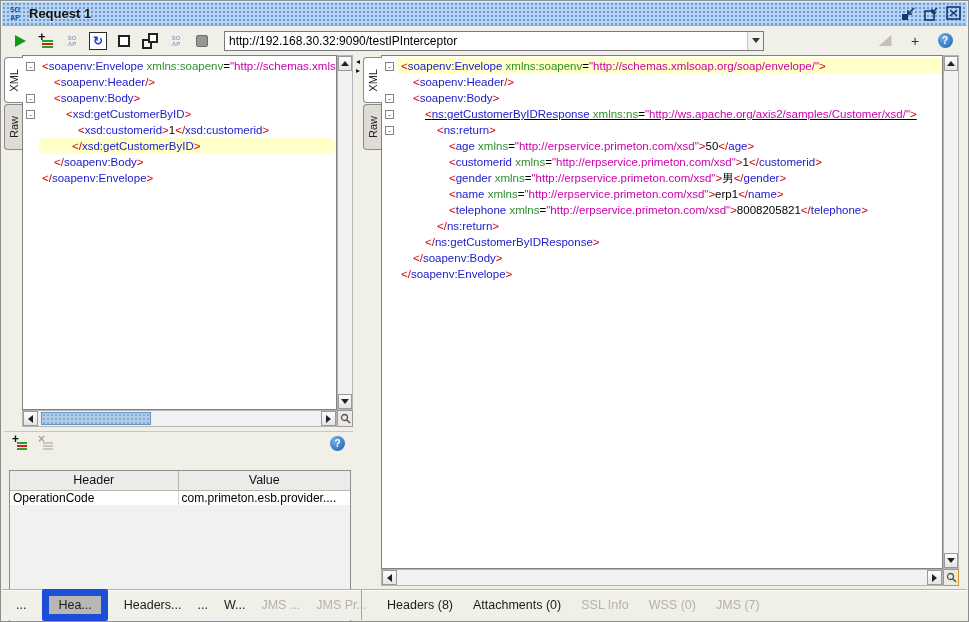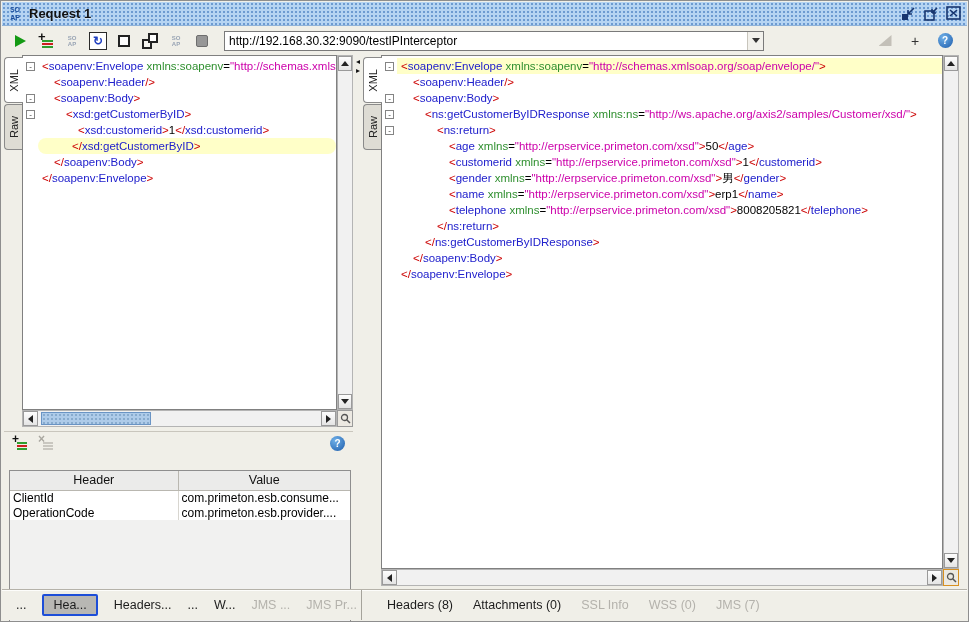--- a/index.html
+++ b/index.html
@@ -123,21 +123,21 @@
   #headers-table td:last-child { border-right:none; }
 
   
   #bottom-bar { position:absolute; left:1px; right:1px; bottom:1px; height:31px;
     border-top:1px solid #b5b2a9; box-shadow:inset 0 1px 0 #fdfdfb; background:#f0efe8;
     display:flex; align-items:center; font-size:12.5px; }
   #bottom-bar .sep { position:absolute; left:359px; top:0; bottom:0; width:1px; background:#a5a39b; }
   .btabs-left { display:flex; align-items:center; gap:16px; padding-left:14px; width:345px; }
   .btabs-right { display:flex; align-items:center; gap:20px; padding-left:40px; }
   .btab { color:#1c1c1c; white-space:nowrap; cursor:pointer; }
-  .btab.selected { background:#b8b7b3; border:2px solid #1d4ed8; padding:2px 9px; border-radius:2px; }
+  .btab.selected { background:#b8b7b3; border:7px solid #1d4ed8; padding:2px 9px; border-radius:2px; }
   .btab.disabled { color:#b4b2ac; }
 
   
   .wb-svg { stroke:#17356e; stroke-width:1.6; fill:none; }
   .wb-fill { fill:#17356e; }
 </style>
 </head>
 <body>
 
 <div id="window">
@@ -326,21 +326,21 @@
         <div class="code-line">
           <span class="gutter">
             <span class="fold-box">-</span>
           </span>
           <span class="code-text" style="padding-left: 16px;"><span class="s-br">&lt;</span><span class="s-el">soapenv:Body</span><span class="s-br">&gt;</span></span>
         </div>
         <div class="code-line">
           <span class="gutter">
             <span class="fold-box">-</span>
           </span>
-          <span class="code-text" style="padding-left: 28px;"><span class="s-br">&lt;</span><span class="s-el">ns:getCustomerByIDResponse</span><span class="s-pl"> </span><span class="s-at">xmlns:ns</span><span class="s-pl">=</span><span class="s-av">"http://ws.apache.org/axis2/samples/Customer/xsd/"</span><span class="s-br">&gt;</span></span>
+          <span class="code-text" style="padding-left: 28px; text-decoration: underline;"><span class="s-br">&lt;</span><span class="s-el">ns:getCustomerByIDResponse</span><span class="s-pl"> </span><span class="s-at">xmlns:ns</span><span class="s-pl">=</span><span class="s-av">"http://ws.apache.org/axis2/samples/Customer/xsd/"</span><span class="s-br">&gt;</span></span>
         </div>
         <div class="code-line">
           <span class="gutter">
             <span class="fold-box">-</span>
           </span>
           <span class="code-text" style="padding-left: 40px;"><span class="s-br">&lt;</span><span class="s-el">ns:return</span><span class="s-br">&gt;</span></span>
         </div>
         <div class="code-line">
           <span class="gutter"></span>
           <span class="code-text" style="padding-left: 52px;"><span class="s-br">&lt;</span><span class="s-el">age</span><span class="s-pl"> </span><span class="s-at">xmlns</span><span class="s-pl">=</span><span class="s-av">"http://erpservice.primeton.com/xsd"</span><span class="s-br">&gt;</span><span class="s-tx">50</span><span class="s-br">&lt;/</span><span class="s-el">age</span><span class="s-br">&gt;</span></span>
@@ -421,24 +421,20 @@
   <div id="headers-table">
     <table>
       <thead>
         <tr>
           <th>Header</th>
           <th>Value</th>
         </tr>
       </thead>
       <tbody id="headers-rows">
           <tr>
-            <td>ClientId</td>
-            <td>com.primeton.esb.consume...</td>
-          </tr>
-          <tr>
             <td>OperationCode</td>
             <td>com.primeton.esb.provider....</td>
           </tr>
         </tbody>
     </table>
   </div>
 
   <div id="bottom-bar">
     <span class="sep"></span>
     <div class="btabs-left" id="btabs-left">

